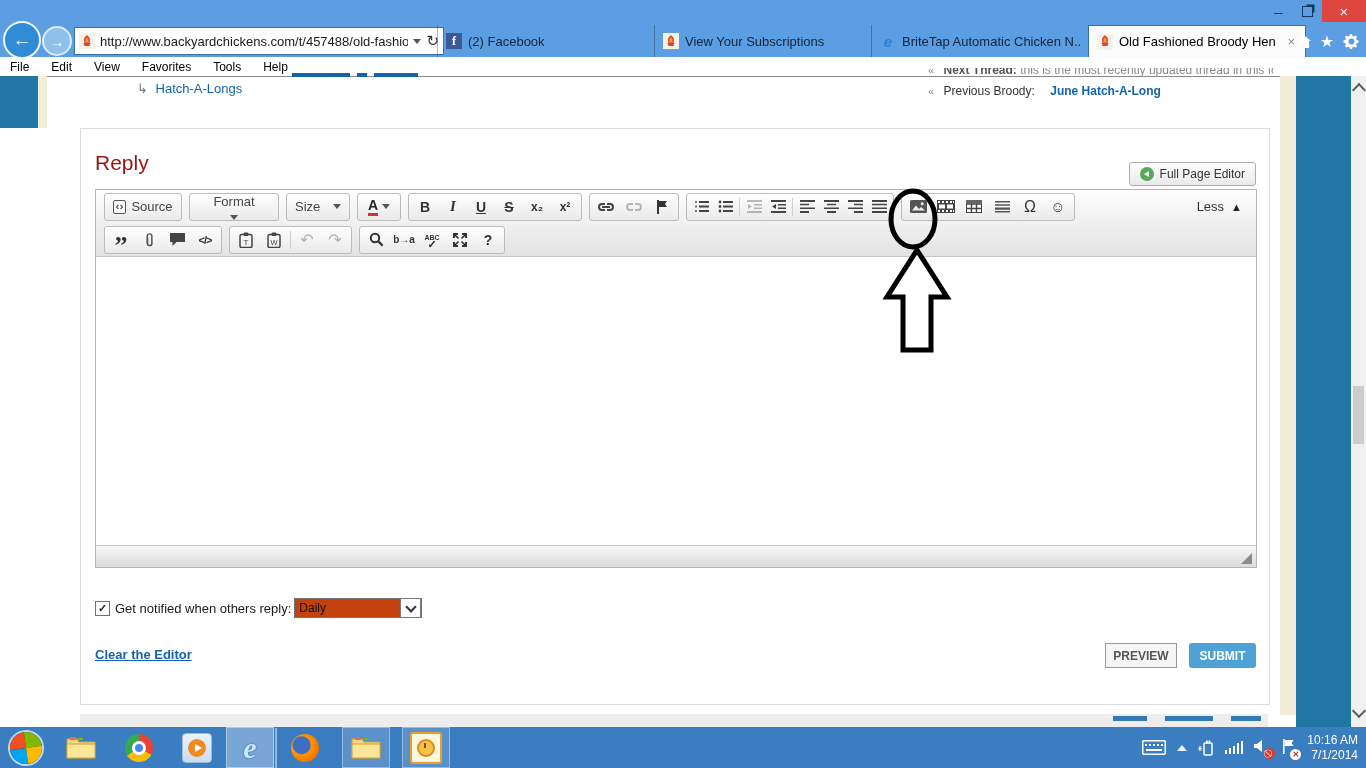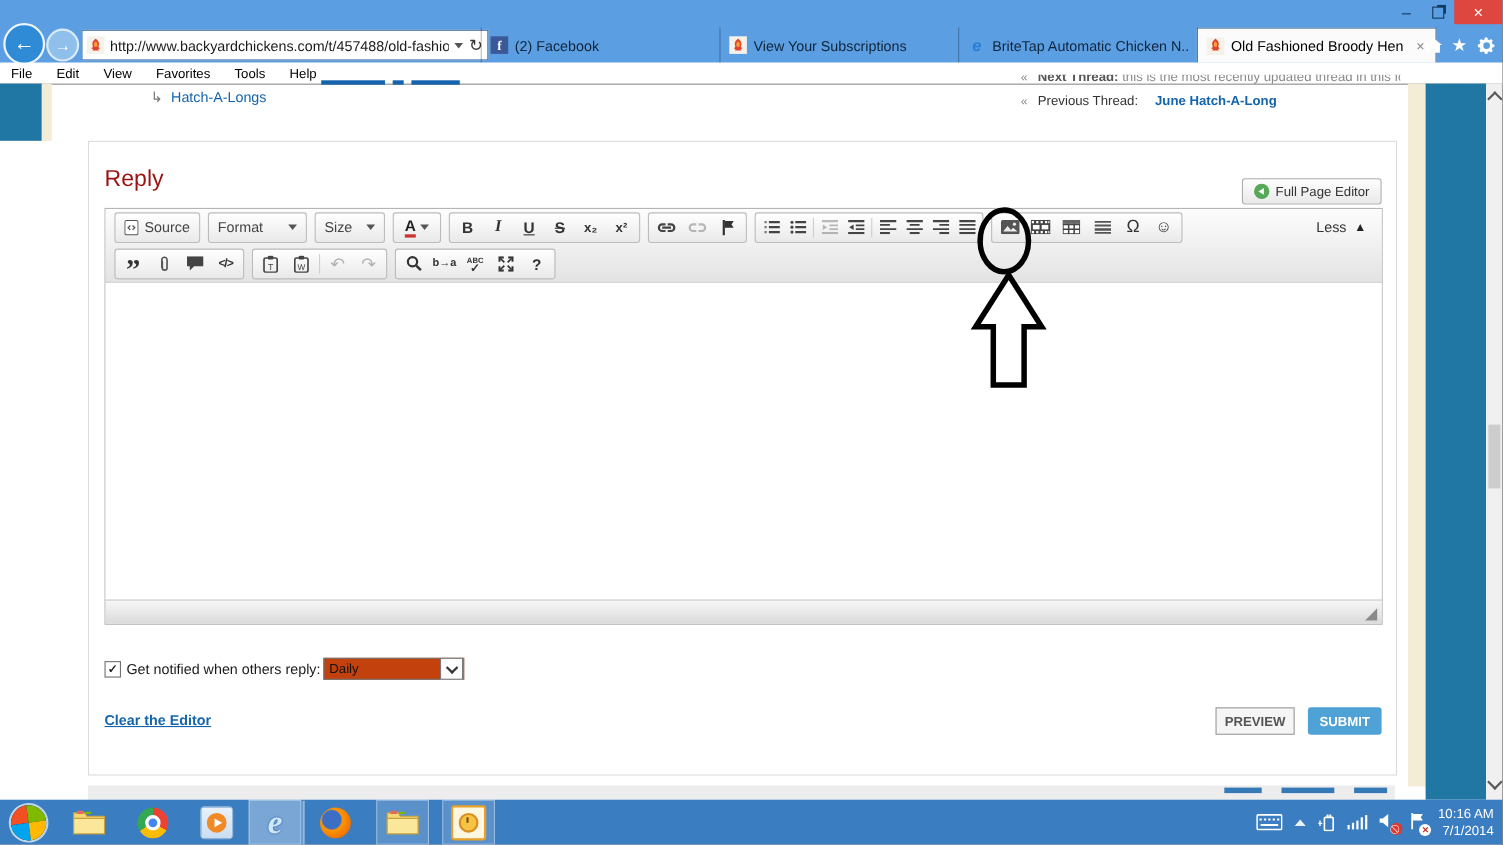--- a/index.html
+++ b/index.html
@@ -67,21 +67,21 @@
   .editor{position:absolute;left:14px;top:60px;width:1160px;height:377px;border:1px solid #b5b5b5;}
   .tbar{position:relative;height:66px;background:linear-gradient(#fdfdfd,#e3e3e3);border-bottom:1px solid #c6c6c6;}
   .trow{display:flex;align-items:center;height:33px;padding-left:8px;gap:7px;}
   .grp{display:flex;align-items:center;height:28px;border:1px solid #bcbcbc;border-radius:3px;
        background:linear-gradient(#fff,#e9e9e9);padding:0 2px;box-sizing:border-box;flex:none;}
   .tb{width:28px;height:24px;display:flex;align-items:center;justify-content:center;color:#333;flex:none;}
   .tb.n26{width:24px;}
   .tb.dis{opacity:.35;}
   .vsep{width:1px;height:18px;background:#cfcfcf;margin:0 2px;flex:none;}
   .g-src{width:78px;justify-content:center;gap:5px;font-size:13px;color:#444;}
-  .g-fmt{width:90px;justify-content:space-between;padding:0 8px;font-size:13px;color:#444;}
+  .g-fmt{width:90px;justify-content:space-between;padding:0 8px;font-size:13px;color:#444;flex-direction:column;}
   .g-size{width:64px;justify-content:space-between;padding:0 8px;font-size:13px;color:#444;}
   .g-color{width:44px;justify-content:center;gap:4px;}
   .colorA{font-weight:bold;font-size:14px;border-bottom:3px solid #c33;line-height:15px;}
   .bold{font-weight:bold;font-size:14px;}
   .ital{font-style:italic;font-family:"Liberation Serif",serif;font-size:15px;font-weight:bold;}
   .und{text-decoration:underline;font-weight:bold;font-size:14px;}
   .strk{text-decoration:line-through;font-weight:bold;font-size:14px;}
   .subsup{font-weight:bold;font-size:12px;}
   .lessbox{position:absolute;right:14px;top:0;height:33px;display:flex;align-items:center;gap:7px;font-size:13px;color:#333;}
   .less-tri{font-size:11px;color:#222;}
@@ -249,21 +249,21 @@
 
   <div class="clipline">
     <div class="inner">
       <span class="laq">«</span>
       <b>Next Thread:</b>
       <span>this is the most recently updated thread in this forum</span>
     </div>
   </div>
   <div class="prevline">
     <span class="laq">«</span>
-    <span>Previous Thread:</span>
+    <span>Previous Broody:</span>
     <a class="bluelink" href="#" style="font-weight:bold;margin-left:12px;">June Hatch-A-Long</a>
   </div>
 
   <div class="card">
     <div class="reply-title">Reply</div>
 
     <div class="fpe">
       <span class="fpe-ic">
           <i></i>
         </span>

